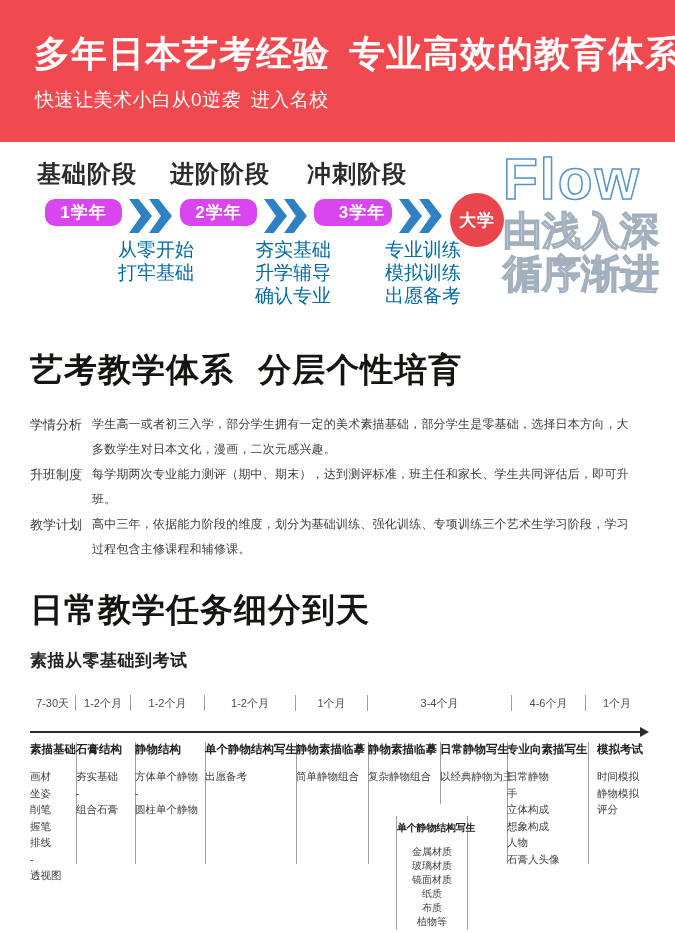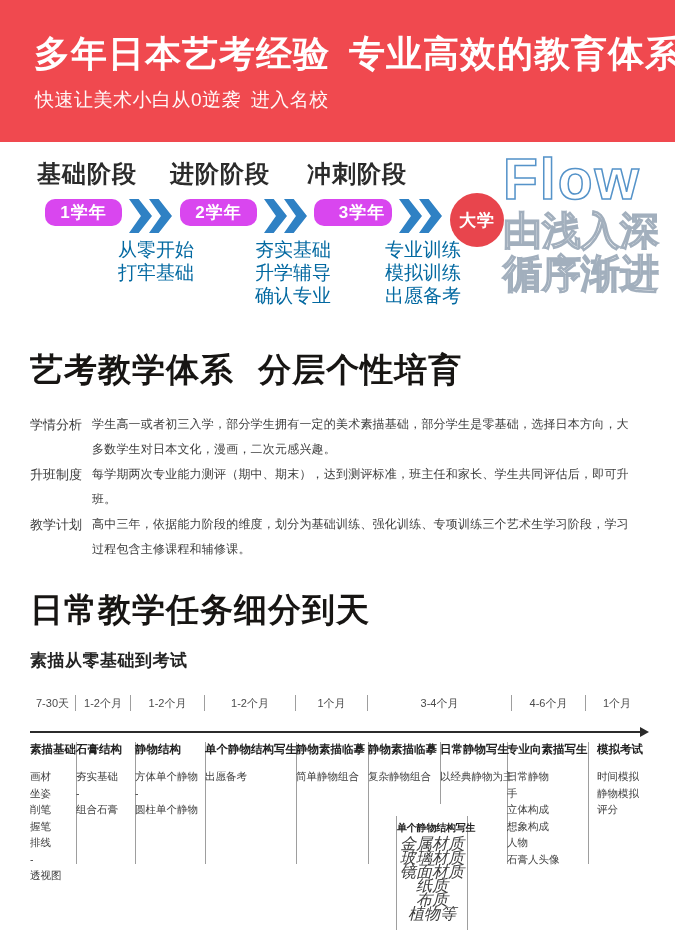--- a/index.html
+++ b/index.html
@@ -66,21 +66,21 @@
   .col.k6 { left: 440px; width: 67px; }
   .col.k7 { left: 507px; width: 81px; }
   .col.k8 { left: 588px; width: 62px; padding-left: 9px; }
   .vsep { position: absolute; top: 2px; width: 1px; height: 122px; background: #9e9e9e; }
   .vsep.v0 { left: 76px; } .vsep.v1 { left: 135px; } .vsep.v2 { left: 205px; }
   .vsep.v3 { left: 296px; } .vsep.v4 { left: 368px; }
   .vsep.v5 { left: 440px; height: 62px; }
   .vsep.v6 { left: 507px; } .vsep.v7 { left: 588px; }
   .material-box { position: absolute; left: 396px; top: 76px; width: 72px; height: 114px; border-left: 1px solid #9e9e9e; border-right: 1px solid #9e9e9e; text-align: center; }
   .mb-title { margin-top: 5px; font-size: 10px; font-weight: 700; color: #222; white-space: nowrap; letter-spacing: -0.2px; }
-  .mb-items { margin-top: 2px; font-size: 16px; color: #3d3d3d; line-height: 14px; font-style: italic; }
+  .mb-items { margin-top: 10px; font-size: 10px; color: #3d3d3d; line-height: 14px; }
 </style>
 </head>
 <body>
 
 <div class="page">
 
   <header class="banner">
     <div class="banner-title">多年日本艺考经验 专业高效的教育体系</div>
     <div class="banner-sub">快速让美术小白从0逆袭 进入名校</div>
   </header>

